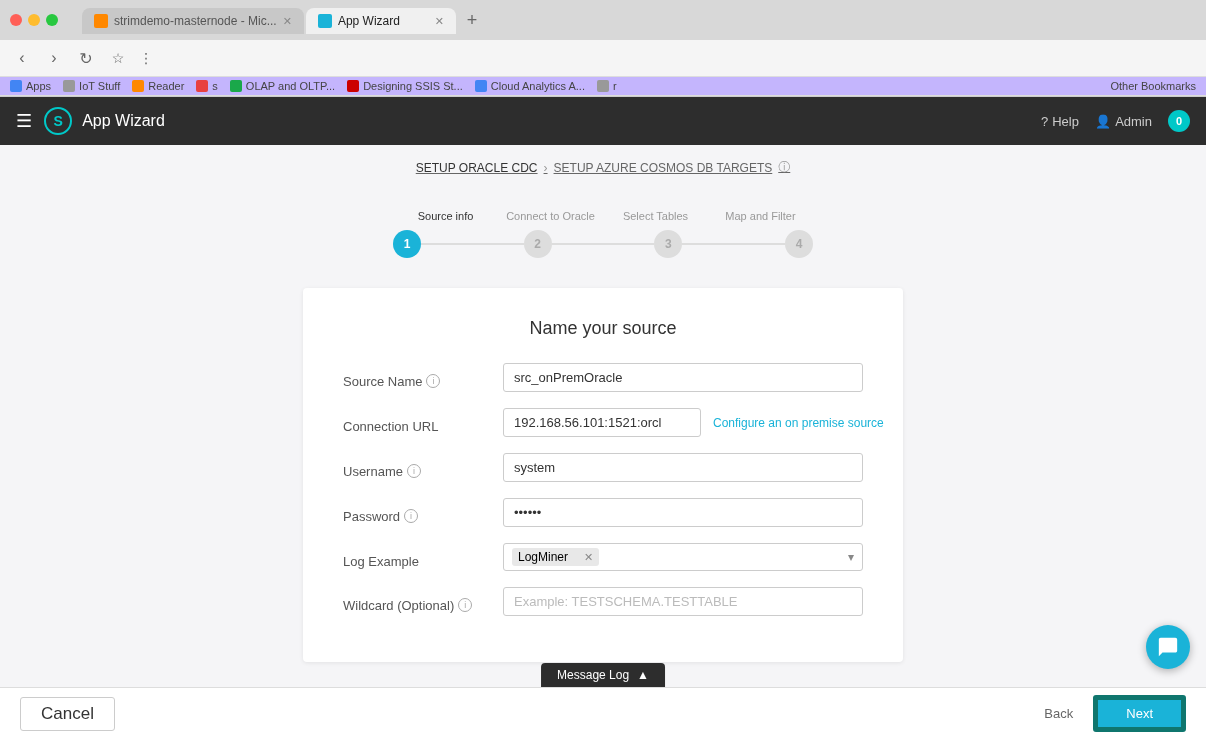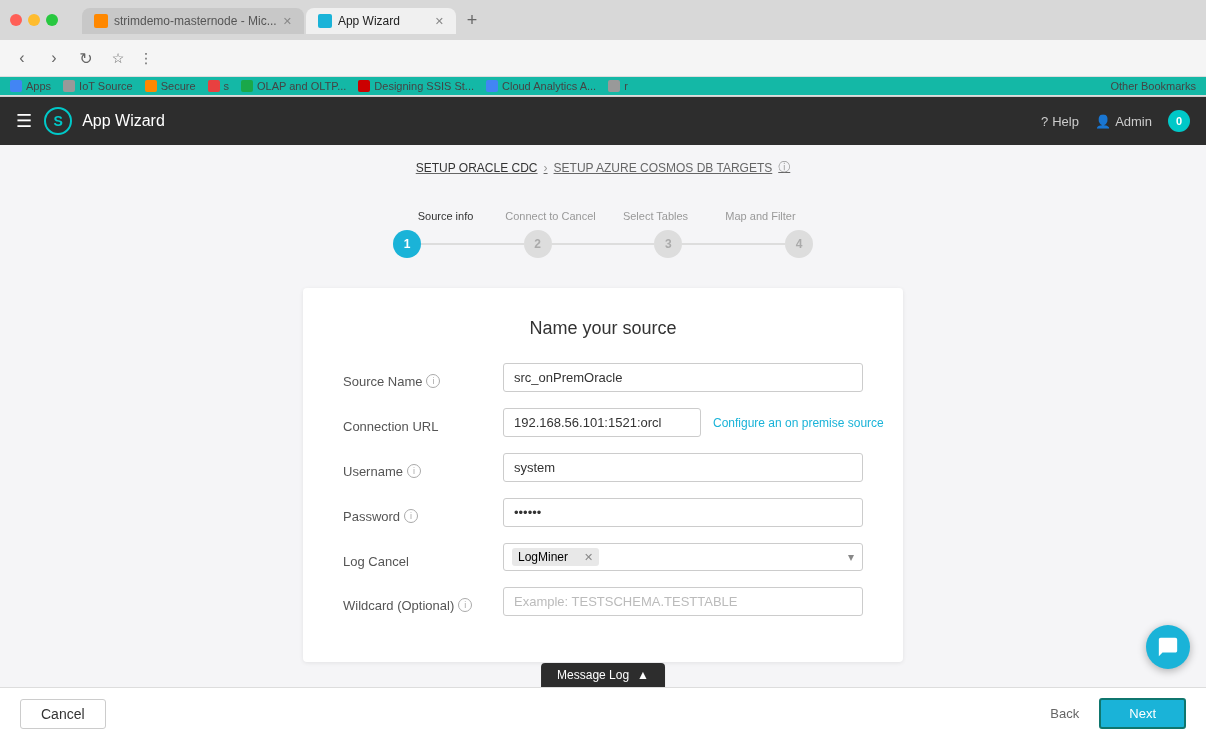--- a/index.html
+++ b/index.html
@@ -18,21 +18,21 @@
     .tab-icon { width: 14px; height: 14px; background: #aaa; border-radius: 2px; }
     .tab-close { margin-left: auto; cursor: pointer; font-size: 11px; color: #888; }
     .new-tab { display: flex; align-items: center; justify-content: center; width: 28px; height: 28px; font-size: 18px; color: #666; cursor: pointer; }
     .nav-bar { display: flex; align-items: center; gap: 8px; padding: 6px 10px; background: #f5f5f5; border-bottom: 1px solid #ddd; }
     .nav-btn { width: 24px; height: 24px; border: none; background: none; cursor: pointer; font-size: 16px; color: #666; display: flex; align-items: center; justify-content: center; border-radius: 50%; }
     .security-indicator { display: flex; align-items: center; gap: 4px; font-size: 12px; color: #e05d00; }
     .security-indicator svg { width: 12px; height: 12px; }
     .address-bar { flex: 1; background: white; border: 1px solid #ccc; border-radius: 16px; padding: 4px 12px; font-size: 12px; color: #333; display: flex; align-items: center; gap: 6px; }
     .nav-actions { display: flex; gap: 4px; }
     .nav-icon-btn { width: 24px; height: 24px; display: flex; align-items: center; justify-content: center; font-size: 14px; color: #666; cursor: pointer; border-radius: 50%; }
-    .bookmarks-bar { display: flex; align-items: center; padding: 3px 10px; gap: 12px; background: #14b8a6; border-bottom: 1px solid #ddd; font-size: 11px; color: #444; overflow: hidden; }
+    .bookmarks-bar { display: flex; align-items: center; padding: 3px 10px; gap: 12px; background: #c4b5fd; border-bottom: 1px solid #ddd; font-size: 11px; color: #444; overflow: hidden; }
     .bookmark-item { display: flex; align-items: center; gap: 4px; cursor: pointer; white-space: nowrap; }
     .bookmark-icon { width: 12px; height: 12px; background: #999; border-radius: 2px; }
     .bm-other { margin-left: auto; display: flex; align-items: center; gap: 4px; }
 
     
     .app-header { background: #2d2d2d; display: flex; align-items: center; padding: 0 16px; height: 48px; }
     .hamburger { color: white; font-size: 18px; cursor: pointer; margin-right: 12px; }
     .app-logo { width: 28px; height: 28px; border: 2px solid #00c8c8; border-radius: 50%; display: flex; align-items: center; justify-content: center; font-size: 14px; font-weight: bold; color: #00c8c8; margin-right: 10px; }
     .app-title { color: white; font-size: 16px; font-weight: 400; }
     .header-right { margin-left: auto; display: flex; align-items: center; gap: 16px; }
@@ -72,23 +72,23 @@
     .config-link { margin-left: 12px; font-size: 12px; color: #1ab3d8; cursor: pointer; white-space: nowrap; }
 
     
     .select-wrapper { flex: 1; border: 1px solid #ccc; border-radius: 3px; padding: 4px 8px; font-size: 13px; display: flex; align-items: center; background: white; }
     .select-tag { background: #e8e8e8; border-radius: 3px; padding: 2px 6px; font-size: 12px; display: flex; align-items: center; gap: 16px; }
     .select-tag-close { cursor: pointer; color: #888; font-size: 11px; }
     .select-chevron { margin-left: auto; color: #888; font-size: 12px; }
 
     
     .page-footer { position: fixed; bottom: 0; left: 0; right: 0; height: 52px; background: white; border-top: 1px solid #ddd; display: flex; align-items: center; padding: 0 20px; }
-    .footer-cancel { padding: 6px 20px; border: 1px solid #ccc; border-radius: 3px; background: white; font-size: 14px; cursor: pointer; color: #333; }
+    .footer-cancel { padding: 6px 20px; border: 1px solid #ccc; border-radius: 3px; background: white; font-size: 17px; cursor: pointer; color: #333; }
     .footer-back { margin-left: auto; padding: 6px 20px; border: none; background: none; font-size: 13px; cursor: pointer; color: #666; }
-    .footer-next { padding: 6px 28px; border: 2px solid #0f766e; border-radius: 3px; background: #1ab3d8; font-size: 13px; cursor: pointer; color: white; font-weight: 500; }
+    .footer-next { padding: 6px 28px; border: 5px solid #0f766e; border-radius: 3px; background: #1ab3d8; font-size: 13px; cursor: pointer; color: white; font-weight: 500; }
 
     
     .message-log-bar { position: fixed; bottom: 52px; left: 50%; transform: translateX(-50%); background: #2d2d2d; color: white; font-size: 12px; padding: 5px 16px; border-radius: 4px 4px 0 0; display: flex; align-items: center; gap: 8px; cursor: pointer; }
 
     
     .chat-bubble { position: fixed; bottom: 70px; right: 16px; width: 44px; height: 44px; background: #1ab3d8; border-radius: 50%; display: flex; align-items: center; justify-content: center; cursor: pointer; box-shadow: 0 2px 8px rgba(0,0,0,0.3); }
     .chat-bubble svg { width: 22px; height: 22px; fill: white; }
 
     .app-shell { display: flex; flex-direction: column; height: calc(739px - 112px); }
   </style>
@@ -128,25 +128,25 @@
     </div>
   </div>
 
   <div class="bookmarks-bar">
     <div class="bookmark-item">
       <div class="bookmark-icon" style="background:#4285f4;"></div>
       <span>Apps</span>
     </div>
     <div class="bookmark-item">
       <div class="bookmark-icon"></div>
-      <span>IoT Source</span>
+      <span>IoT Stuff</span>
     </div>
     <div class="bookmark-item">
       <div class="bookmark-icon" style="background:#f80;"></div>
-      <span>Secure</span>
+      <span>Reader</span>
     </div>
     <div class="bookmark-item">
       <div class="bookmark-icon" style="background:#e84040;"></div>
       <span>s</span>
     </div>
     <div class="bookmark-item">
       <div class="bookmark-icon" style="background:#1aa84a;"></div>
       <span>OLAP and OLTP...</span>
     </div>
     <div class="bookmark-item">
@@ -193,21 +193,21 @@
     <div class="breadcrumb-bar">
       <span class="breadcrumb-step active">SETUP ORACLE CDC</span>
       <span class="breadcrumb-arrow">›</span>
       <span class="breadcrumb-step">SETUP AZURE COSMOS DB TARGETS</span>
       <span class="breadcrumb-info">ⓘ</span>
     </div>
 
     <div class="progress-section">
       <div class="steps-labels">
         <span class="step-label active">Source info</span>
-        <span class="step-label">Connect to Cancel</span>
+        <span class="step-label">Connect to Oracle</span>
         <span class="step-label">Select Tables</span>
         <span class="step-label">Map and Filter</span>
       </div>
       <div class="steps-track">
         <div class="step-circle active">1</div>
         <div class="step-line"></div>
         <div class="step-circle inactive">2</div>
         <div class="step-line"></div>
         <div class="step-circle inactive">3</div>
         <div class="step-line"></div>
@@ -245,21 +245,21 @@
       <div class="form-row">
         <div class="form-label">
           <span>Password</span>
           <div class="info-icon">i</div>
         </div>
         <input class="form-input" type="password" value="••••••" style="">
       </div>
 
       <div class="form-row">
         <div class="form-label">
-          <span>Log Cancel</span>
+          <span>Log Example</span>
         </div>
         <div class="select-wrapper">
           <div class="select-tag">
             <span>LogMiner</span>
             <span class="select-tag-close">✕</span>
           </div>
           <span class="select-chevron">▾</span>
         </div>
       </div>
 

